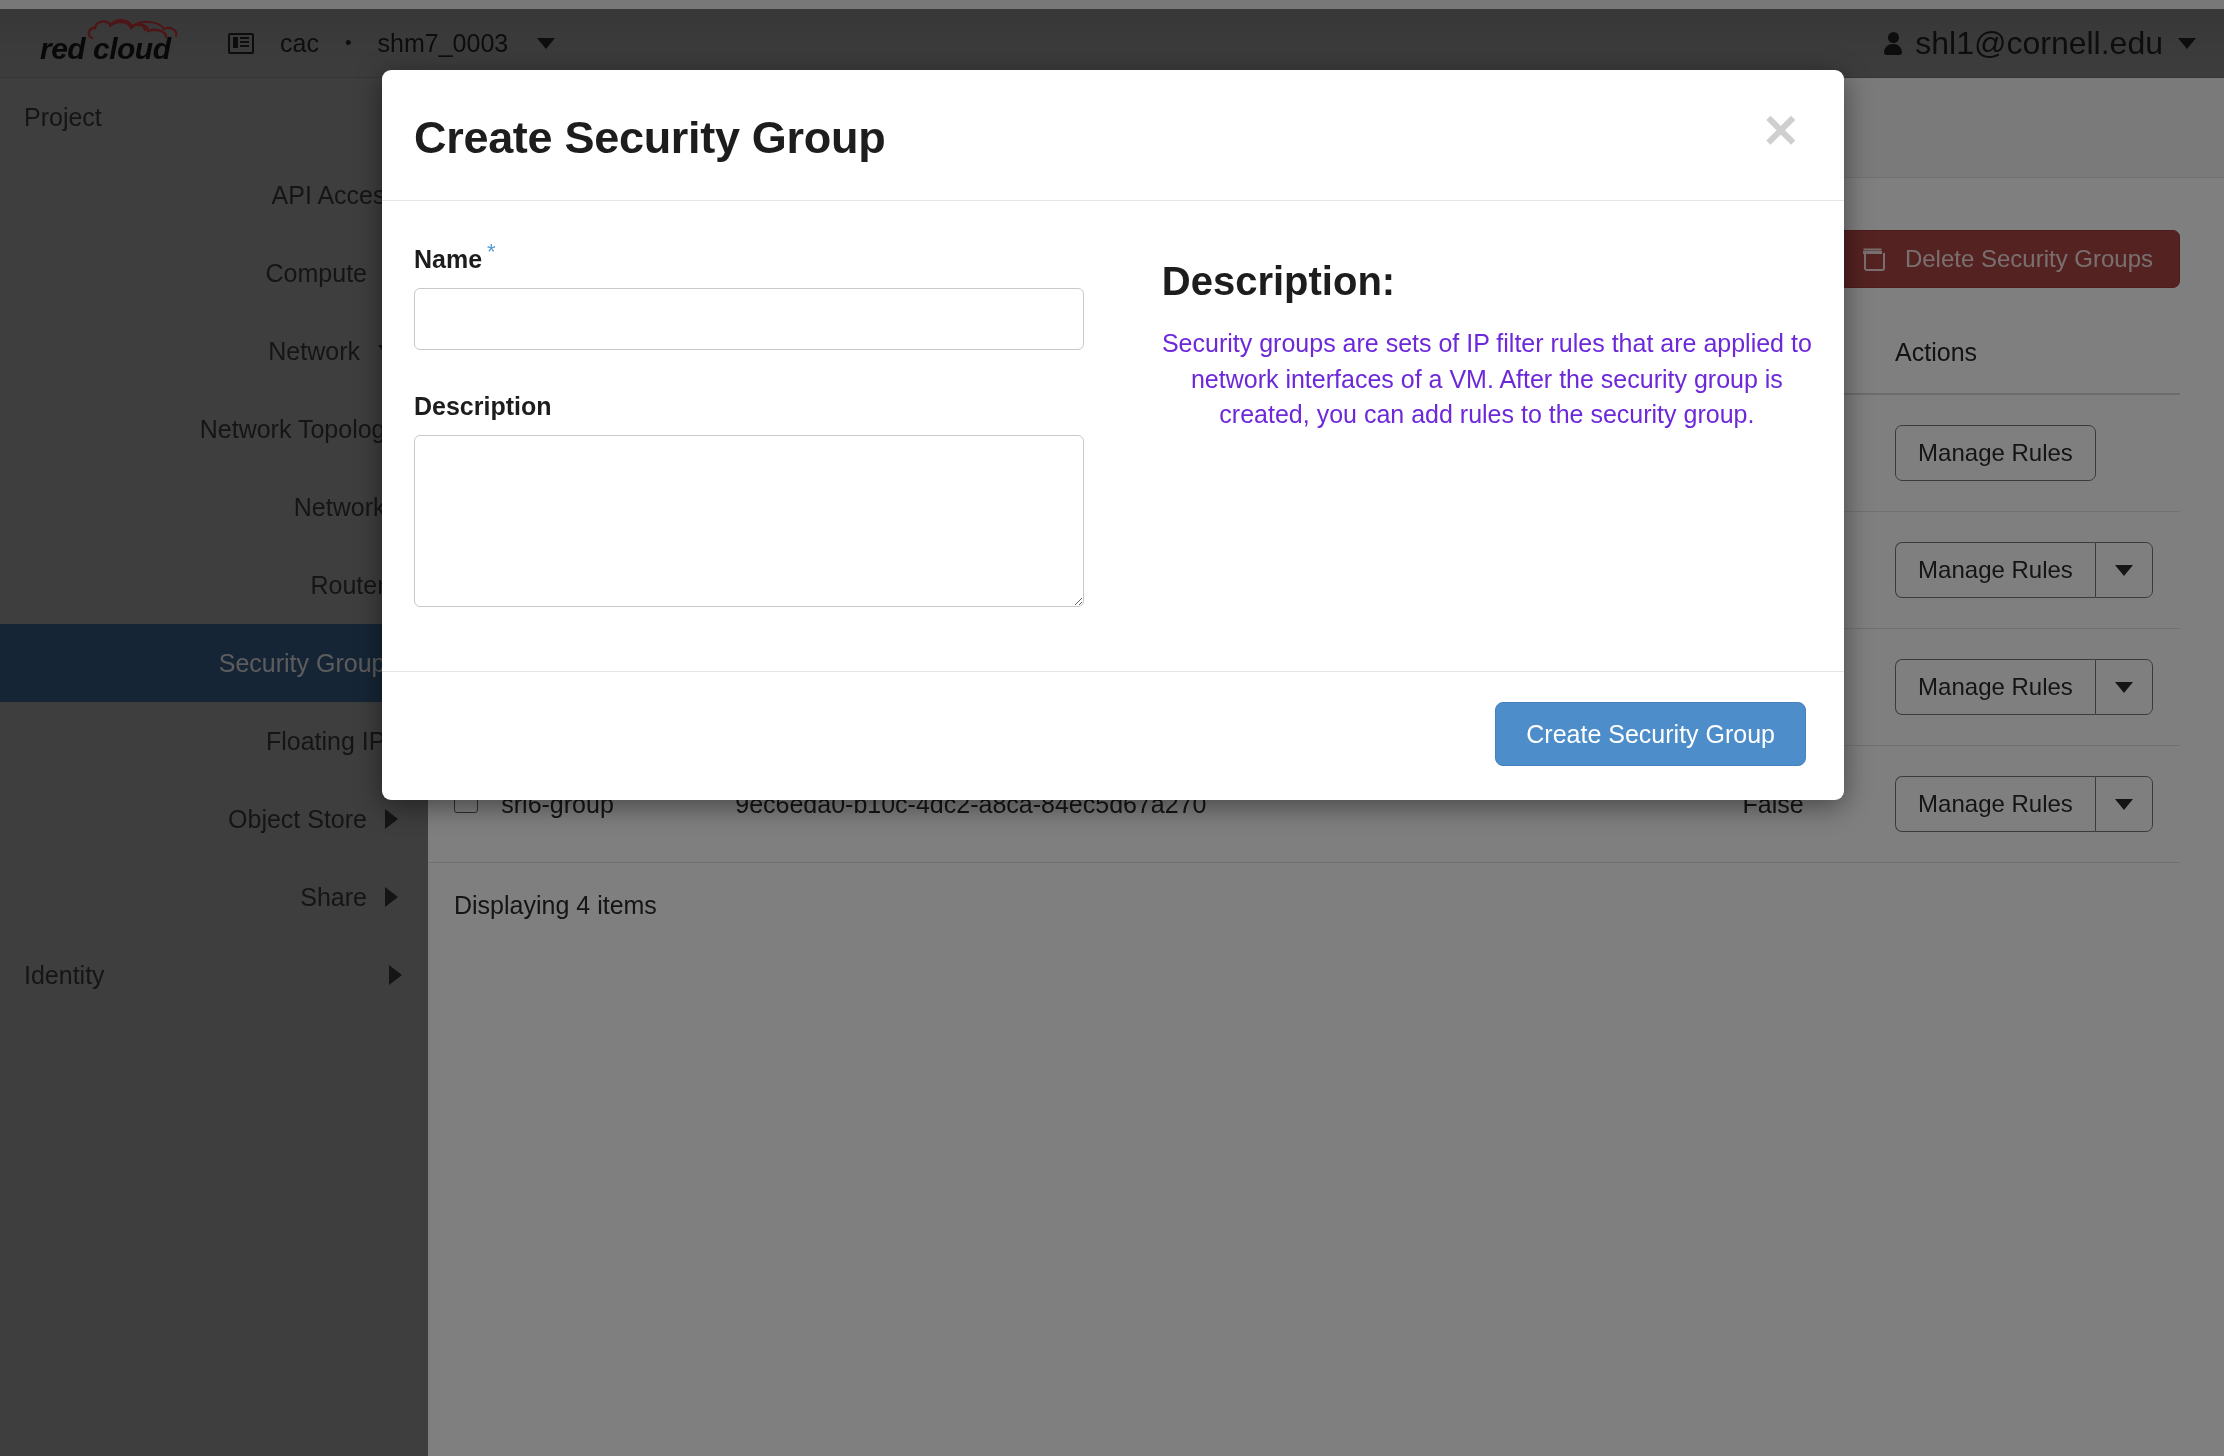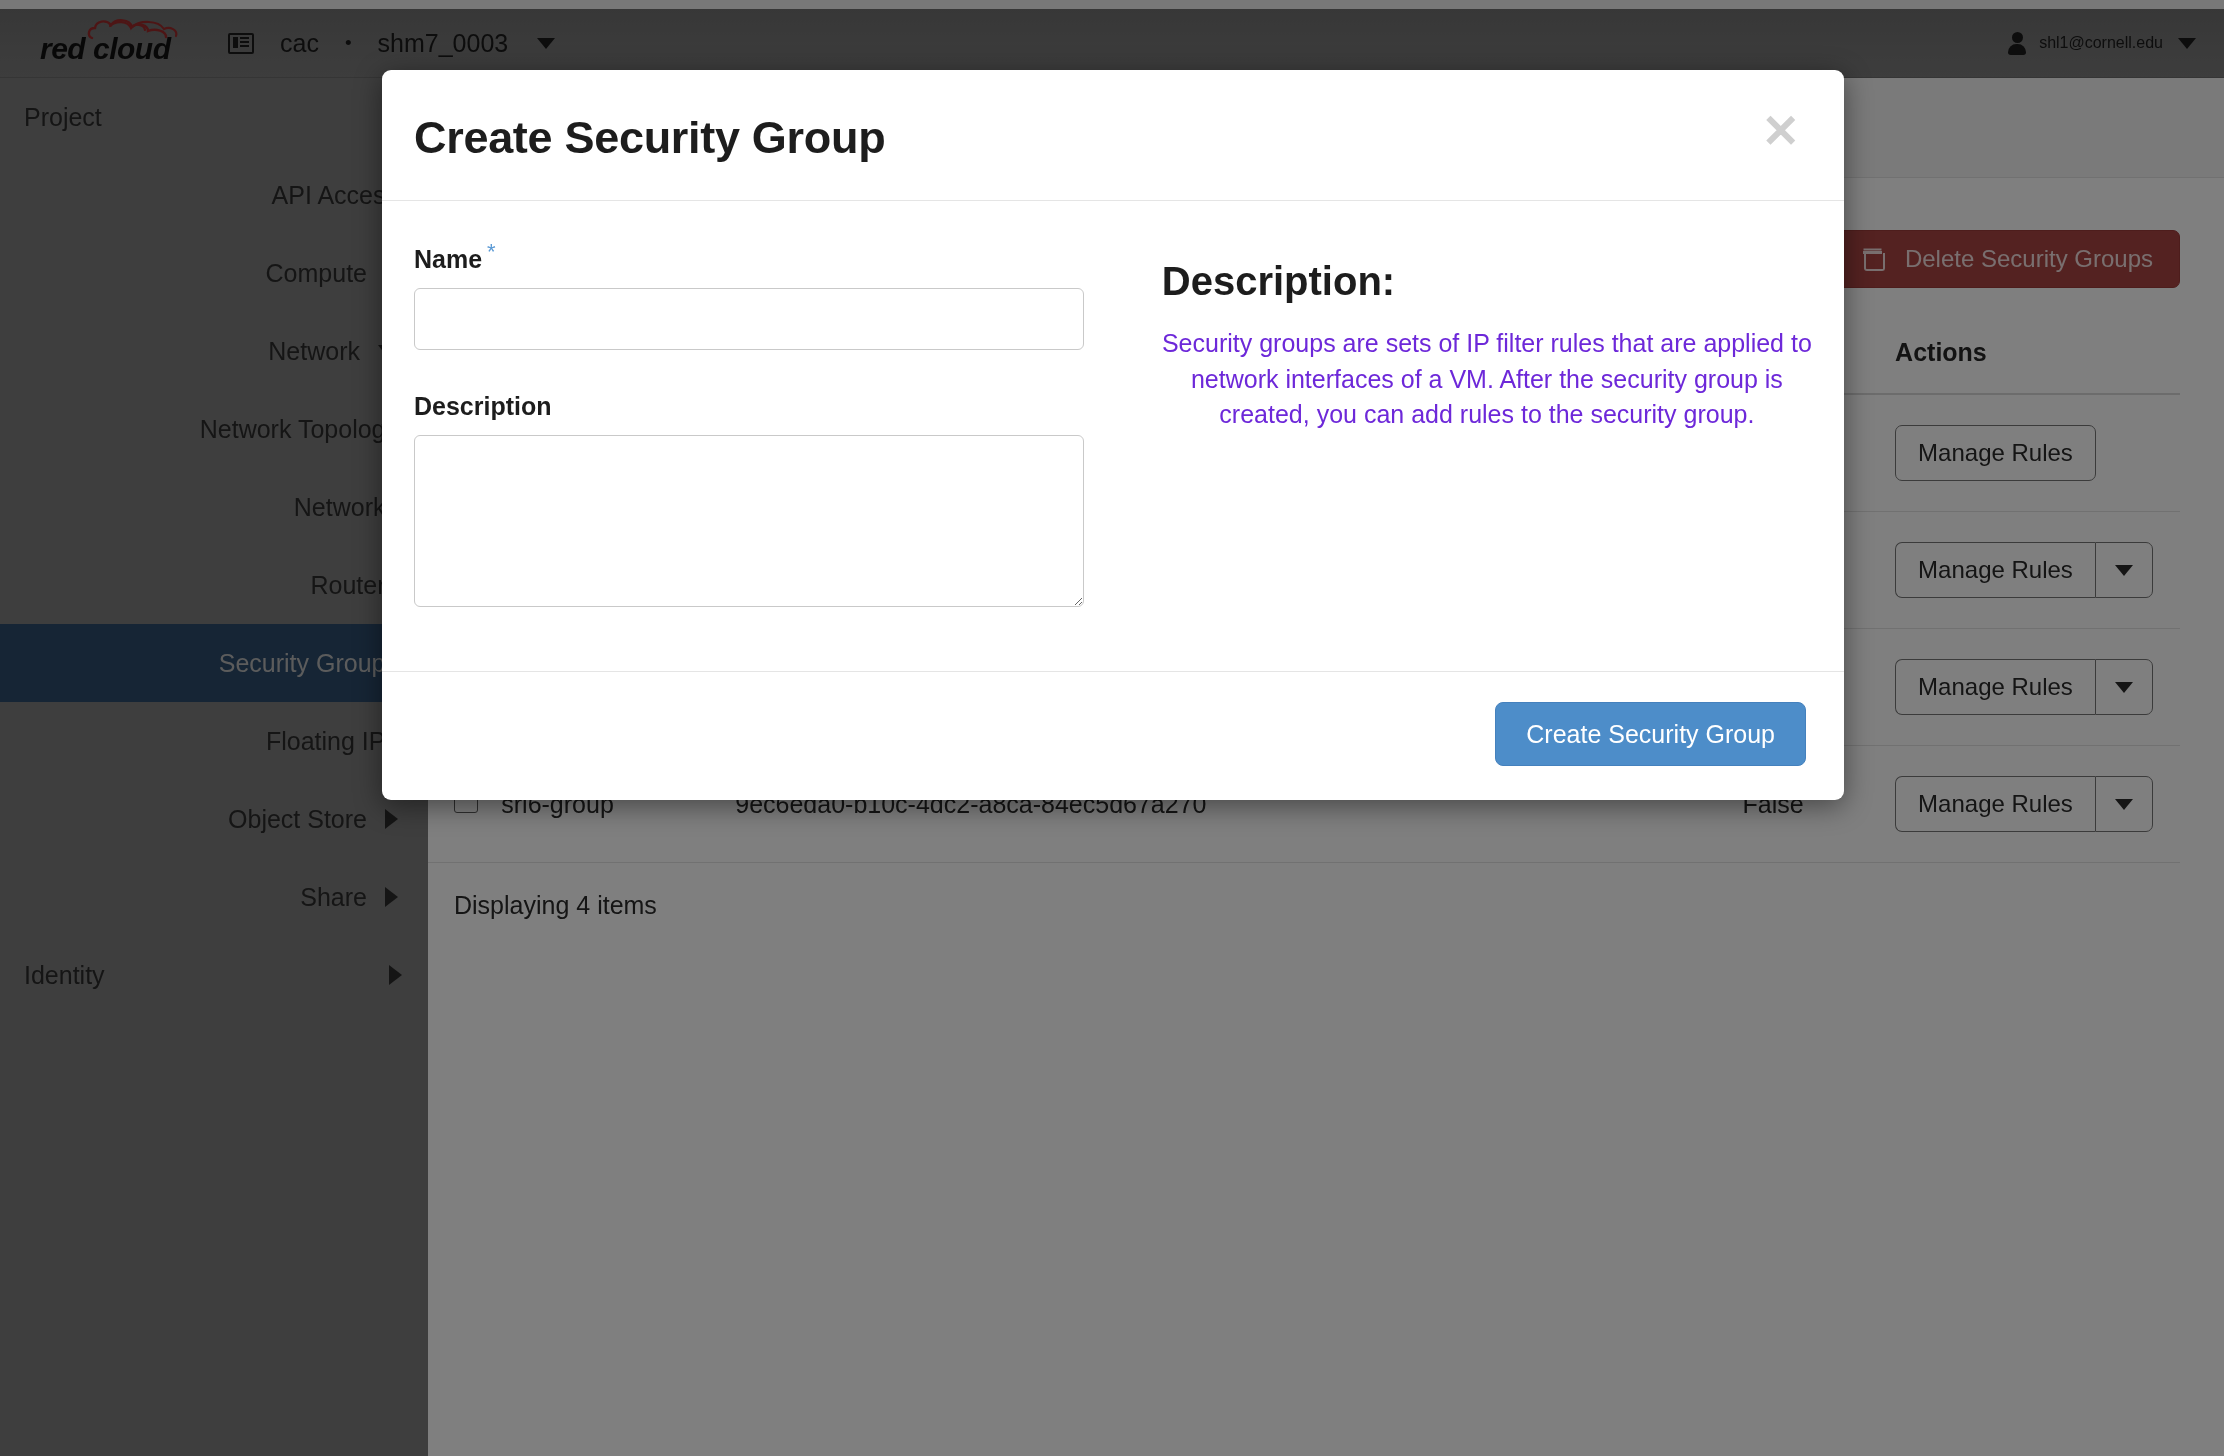--- a/index.html
+++ b/index.html
@@ -98,21 +98,21 @@
     width: 9px; height: 2px;
     background: #1a1a1a;
     box-shadow: 0 4px 0 0 #1a1a1a, 0 8px 0 0 #1a1a1a;
   }
   .nav-spacer { flex: 1 1 auto; }
   .nav-user {
     display: flex;
     align-items: center;
     gap: 12px;
     color: #1a1a1a;
-    font-size: 16px;
+    font-size: 32px;
     cursor: pointer;
   }
   .person-icon {
     width: 20px; height: 24px;
     position: relative;
     display: inline-block;
   }
   .person-icon::before {
     content: "";
     position: absolute;
@@ -229,21 +229,21 @@
   table.sg-table {
     width: calc(100% - 44px);
     margin-left: 0;
     border-collapse: collapse;
     table-layout: fixed;
   }
   table.sg-table th {
     text-align: left;
     font-size: 25px;
     color: #262626;
-    font-weight: bold;
+    font-weight: normal;
     padding: 10px 0 26px 0;
     border-bottom: 2px solid #d8d8d8;
   }
   table.sg-table td {
     font-size: 25px;
     color: #2a2a2a;
     padding: 30px 0;
     border-bottom: 1px solid #e2e2e2;
     vertical-align: middle;
   }

